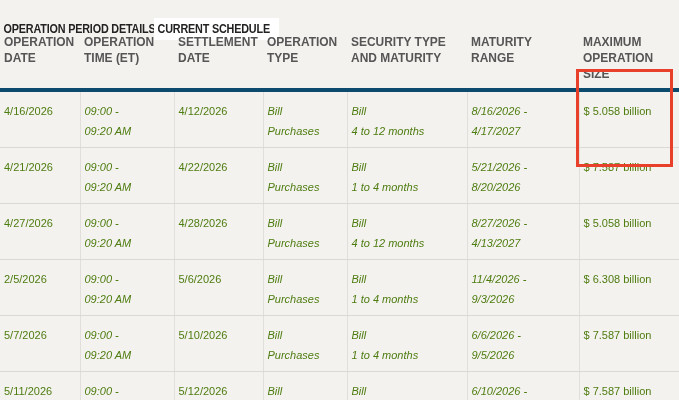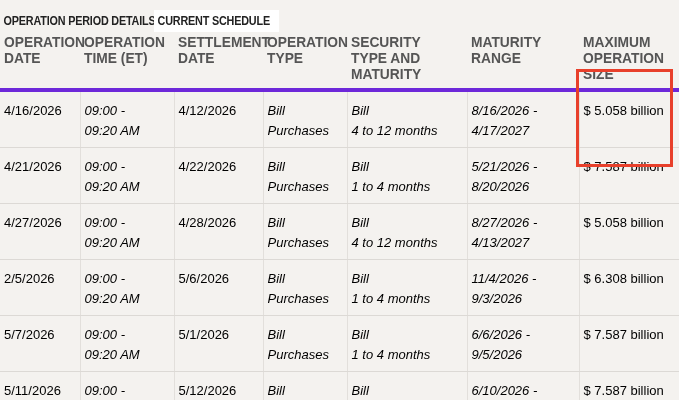--- a/index.html
+++ b/index.html
@@ -4,46 +4,46 @@
 <style>
   html, body { margin: 0; padding: 0; }
   body {
     width: 679px; height: 400px; overflow: hidden;
     background: #f4f2ef;
     font-family: "Liberation Sans", "DejaVu Sans", sans-serif;
     color: #555;
     position: relative;
   }
   .tabs {
-    position: absolute; left: 0; top: 8px; height: 26px;
+    position: absolute; left: 0; top: 16px; height: 26px;
     display: flex; align-items: center;
   }
   .tab {
     font-size: 12px; font-weight: bold; color: #222;
     padding: 4px 4px; letter-spacing: -0.2px;
     cursor: pointer; transform: scaleX(0.9); transform-origin: left center;
   }
   .tab.t1 { margin-left: 0px; }
   .tab.t2 { background: #fff; margin-left: -14px; padding-right: 10px; }
   .tab-sep { width: 1px; height: 20px; background: #333; margin-left: -12px; margin-right: 2px; }
 
   .tbl {
     position: absolute; left: 0; top: 29px; width: 679px;
     border-collapse: collapse; table-layout: fixed;
   }
   .tbl th {
-    font-size: 15px; font-weight: bold; color: #555;
+    font-size: 13px; font-weight: bold; color: #555;
     text-align: left; vertical-align: top;
     padding: 5px 4px 6px 4px; line-height: 16px;
     height: 26px;
-    border-bottom: 4px solid #6d28d9;
+    border-bottom: 4px solid #0c4a6e;
   }
   .tbl th span { display: inline-block; transform: scaleX(0.92); transform-origin: left; }
   .tbl td {
-    font-size: 13px; color: #000000; vertical-align: top;
+    font-size: 11px; color: #4d7c0f; vertical-align: top;
     padding: 9px 4px 6px 4px; line-height: 20px;
     border-right: 1px solid #e2dfdb;
     border-bottom: 1px solid #dcd9d5;
     height: 39px;
   }
   .tbl td:last-child { border-right: none; }
   .tbl td span.l { display: block; white-space: nowrap; font-style: italic; }
   .hl {
     position: absolute; left: 576px; top: 69px; width: 91px; height: 92px;
     border: 3px solid #e8402b; pointer-events: none;
@@ -163,21 +163,21 @@
           <span class="l">9/3/2026</span>
         </td>
       <td>$ 6.308 billion</td>
     </tr>
     <tr>
       <td>5/7/2026</td>
       <td>
           <span class="l">09:00 -</span>
           <span class="l">09:20 AM</span>
         </td>
-      <td>5/1/2026</td>
+      <td>5/10/2026</td>
       <td>
           <span class="l">Bill</span>
           <span class="l">Purchases</span>
         </td>
       <td>
           <span class="l">Bill</span>
           <span class="l">1 to 4 months</span>
         </td>
       <td>
           <span class="l">6/6/2026 -</span>

